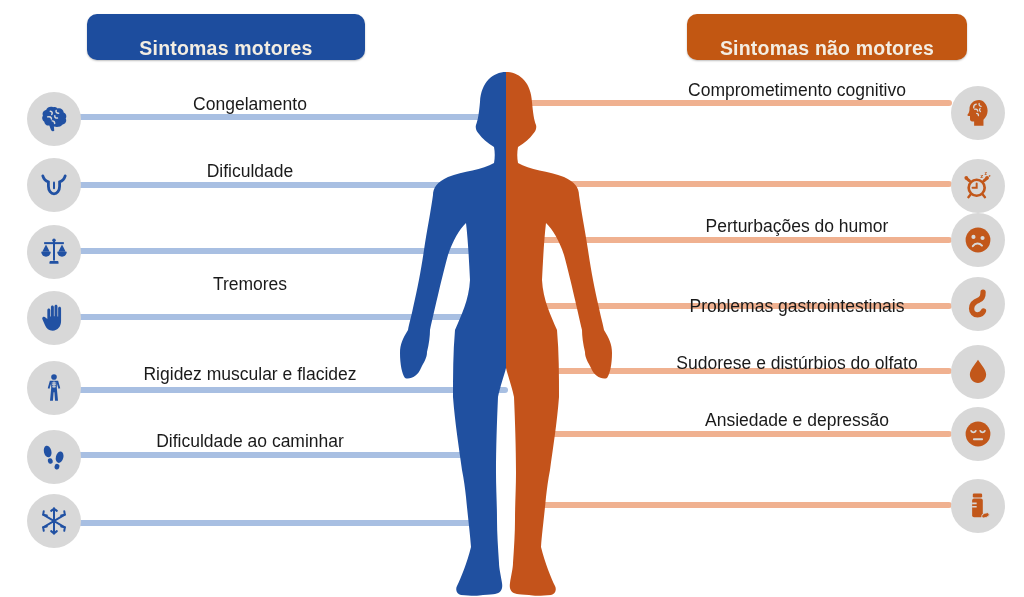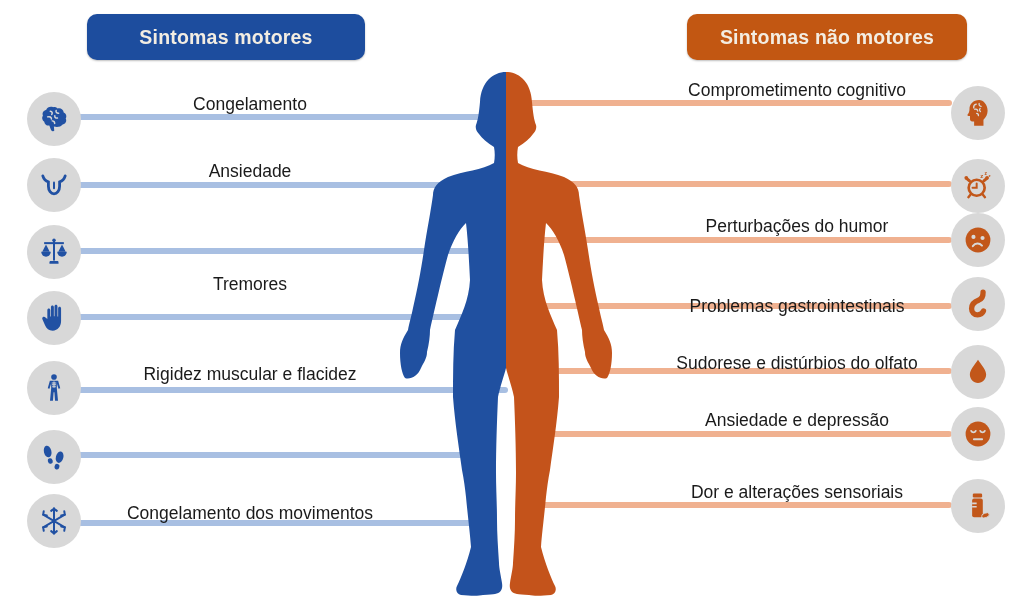--- a/index.html
+++ b/index.html
@@ -2,21 +2,21 @@
 <html><head>
 <meta charset="utf-8">
 <style>
   html,body{margin:0;padding:0;background:#ffffff;}
   .stage{
     position:relative;width:1024px;height:597px;background:#ffffff;overflow:hidden;
     font-family:"Liberation Sans", sans-serif;color:#1a1a1a;
   }
   .header-chip{
     position:absolute;height:46px;border-radius:10px;
-    display:flex;align-items:center;justify-content:center;
+    display:flex;align-items:flex-end;justify-content:center;
     font-size:19.5px;font-weight:600;color:#F3EDE2;letter-spacing:.2px;
     box-shadow:0 1px 2px rgba(0,0,0,.25);
   }
   .chip-left{left:87px;top:14px;width:278px;background:#1D4D9E;}
   .chip-right{left:687px;top:14px;width:280px;background:#C25712;}
   .connector{position:absolute;height:6px;border-radius:3px;z-index:1;}
   .connector.l{background:#A8BFE2;}
   .connector.r{background:#F0B190;}
   .icon-circle{
     position:absolute;width:54px;height:54px;border-radius:50%;background:#D8D8D8;
@@ -187,25 +187,24 @@
         <g fill="currentColor">
           <rect x="8.1" y="2.6" width="7" height="3" rx="0.9"></rect>
           <rect x="7.6" y="6.4" width="8" height="14" rx="1.4"></rect>
         </g>
         <path d="M7.6 10h3.4M7.6 12.6h3.4" stroke="#D8D8D8" stroke-width="1.2"></path>
         <ellipse cx="17.6" cy="19" rx="3" ry="1.7" transform="rotate(-20 17.6 19)" fill="currentColor" stroke="#D8D8D8" stroke-width=".6"></ellipse>
       </svg>
   </div>
 
   <div class="sym-label l" style="top:91px;">Congelamento</div>
-  <div class="sym-label l" style="top:158px;">Ansiedade</div>
+  <div class="sym-label l" style="top:158px;">Dificuldade</div>
   <div class="sym-label l" style="top:271px;">Tremores</div>
   <div class="sym-label l" style="top:361px;">Rigidez muscular e flacidez</div>
-  <div class="sym-label l" style="top:500px;">Congelamento dos movimentos</div>
+  <div class="sym-label l" style="top:428px;">Dificuldade ao caminhar</div>
 
   <div class="sym-label r" style="top:77px;">Comprometimento cognitivo</div>
   <div class="sym-label r" style="top:213px;">Perturbações do humor</div>
   <div class="sym-label r" style="top:293px;">Problemas gastrointestinais</div>
   <div class="sym-label r" style="top:350px;">Sudorese e distúrbios do olfato</div>
   <div class="sym-label r" style="top:407px;">Ansiedade e depressão</div>
-  <div class="sym-label r" style="top:479px;">Dor e alterações sensoriais</div>
 
 </div>
 
 </body></html>

